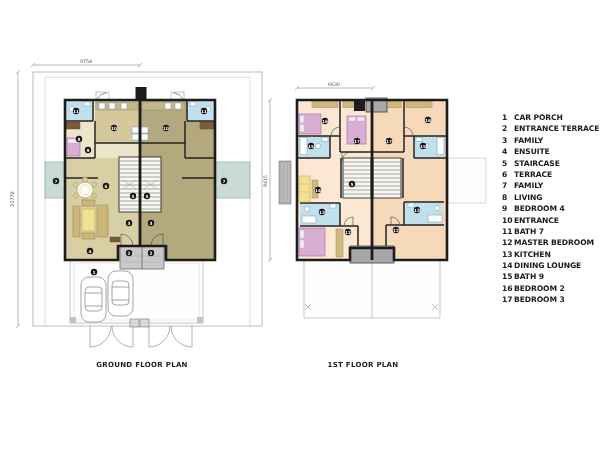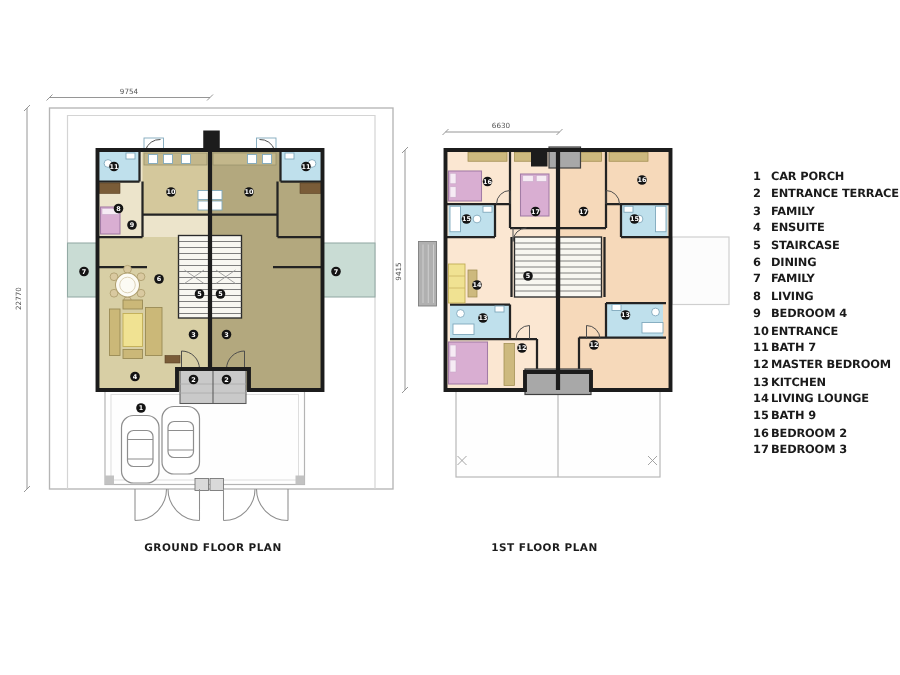--- a/index.html
+++ b/index.html
@@ -361,21 +361,21 @@
       <div class="lrow">
         <span class="lnum">4</span>
         <span class="llab">ENSUITE</span>
       </div>
       <div class="lrow">
         <span class="lnum">5</span>
         <span class="llab">STAIRCASE</span>
       </div>
       <div class="lrow">
         <span class="lnum">6</span>
-        <span class="llab">DINING</span>
+        <span class="llab">TERRACE</span>
       </div>
       <div class="lrow">
         <span class="lnum">7</span>
         <span class="llab">FAMILY</span>
       </div>
       <div class="lrow">
         <span class="lnum">8</span>
         <span class="llab">LIVING</span>
       </div>
       <div class="lrow">
@@ -393,21 +393,21 @@
       <div class="lrow">
         <span class="lnum">12</span>
         <span class="llab">MASTER BEDROOM</span>
       </div>
       <div class="lrow">
         <span class="lnum">13</span>
         <span class="llab">KITCHEN</span>
       </div>
       <div class="lrow">
         <span class="lnum">14</span>
-        <span class="llab">LIVING LOUNGE</span>
+        <span class="llab">DINING LOUNGE</span>
       </div>
       <div class="lrow">
         <span class="lnum">15</span>
         <span class="llab">BATH 9</span>
       </div>
       <div class="lrow">
         <span class="lnum">16</span>
         <span class="llab">BEDROOM 2</span>
       </div>
       <div class="lrow">

